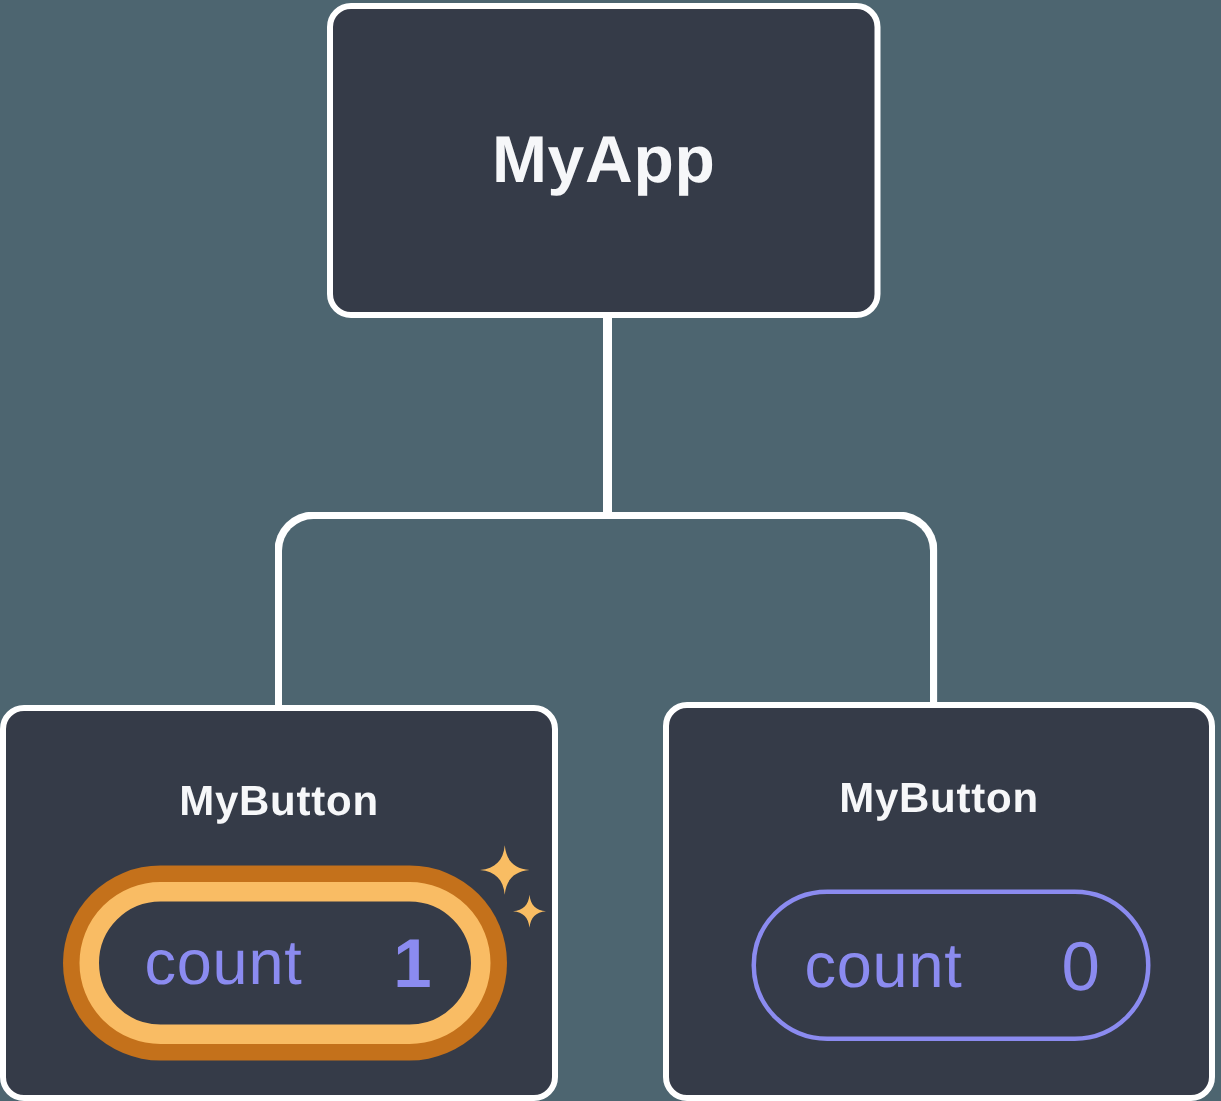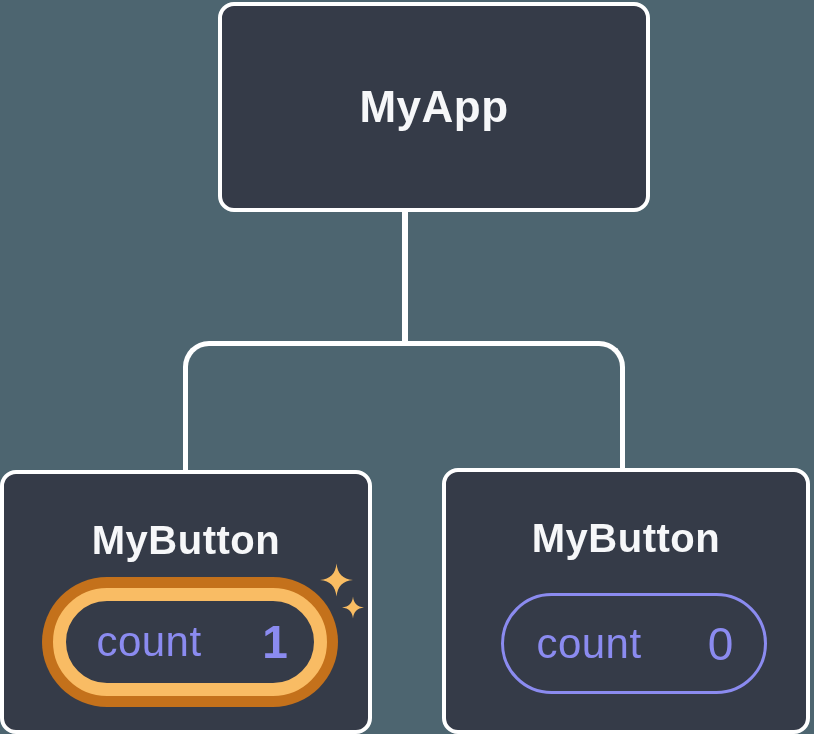--- a/index.html
+++ b/index.html
@@ -18,41 +18,41 @@
   
   .card {
     position: absolute;
     box-sizing: border-box;
     background: #353b48;
     border: 4px solid #ffffff;
     border-radius: 16px;
   }
   .card-root {
     left: 218px; top: 2px;
-    width: 432px; height: 210px;
+    width: 369px; height: 210px;
     display: flex;
     align-items: center;
     justify-content: center;
   }
   .card-left  { left: 0px;   top: 470px; width: 372px; height: 264px; }
   .card-right { left: 442px; top: 468px; width: 368px; height: 266px; }
 
   .root-label {
     color: #f6f7f9;
     font-size: 44px;
     font-weight: 700;
     letter-spacing: 0.5px;
   }
   .card-heading {
     position: absolute;
     left: 0; right: 0;
     top: 44px;
     text-align: center;
     color: #f6f7f9;
-    font-size: 40px;
+    font-size: 28px;
     font-weight: 700;
     letter-spacing: 0.5px;
   }
 
   
   .stem {
     position: absolute;
     left: 402px; top: 211px;
     width: 6px; height: 134px;
     background: #ffffff;

